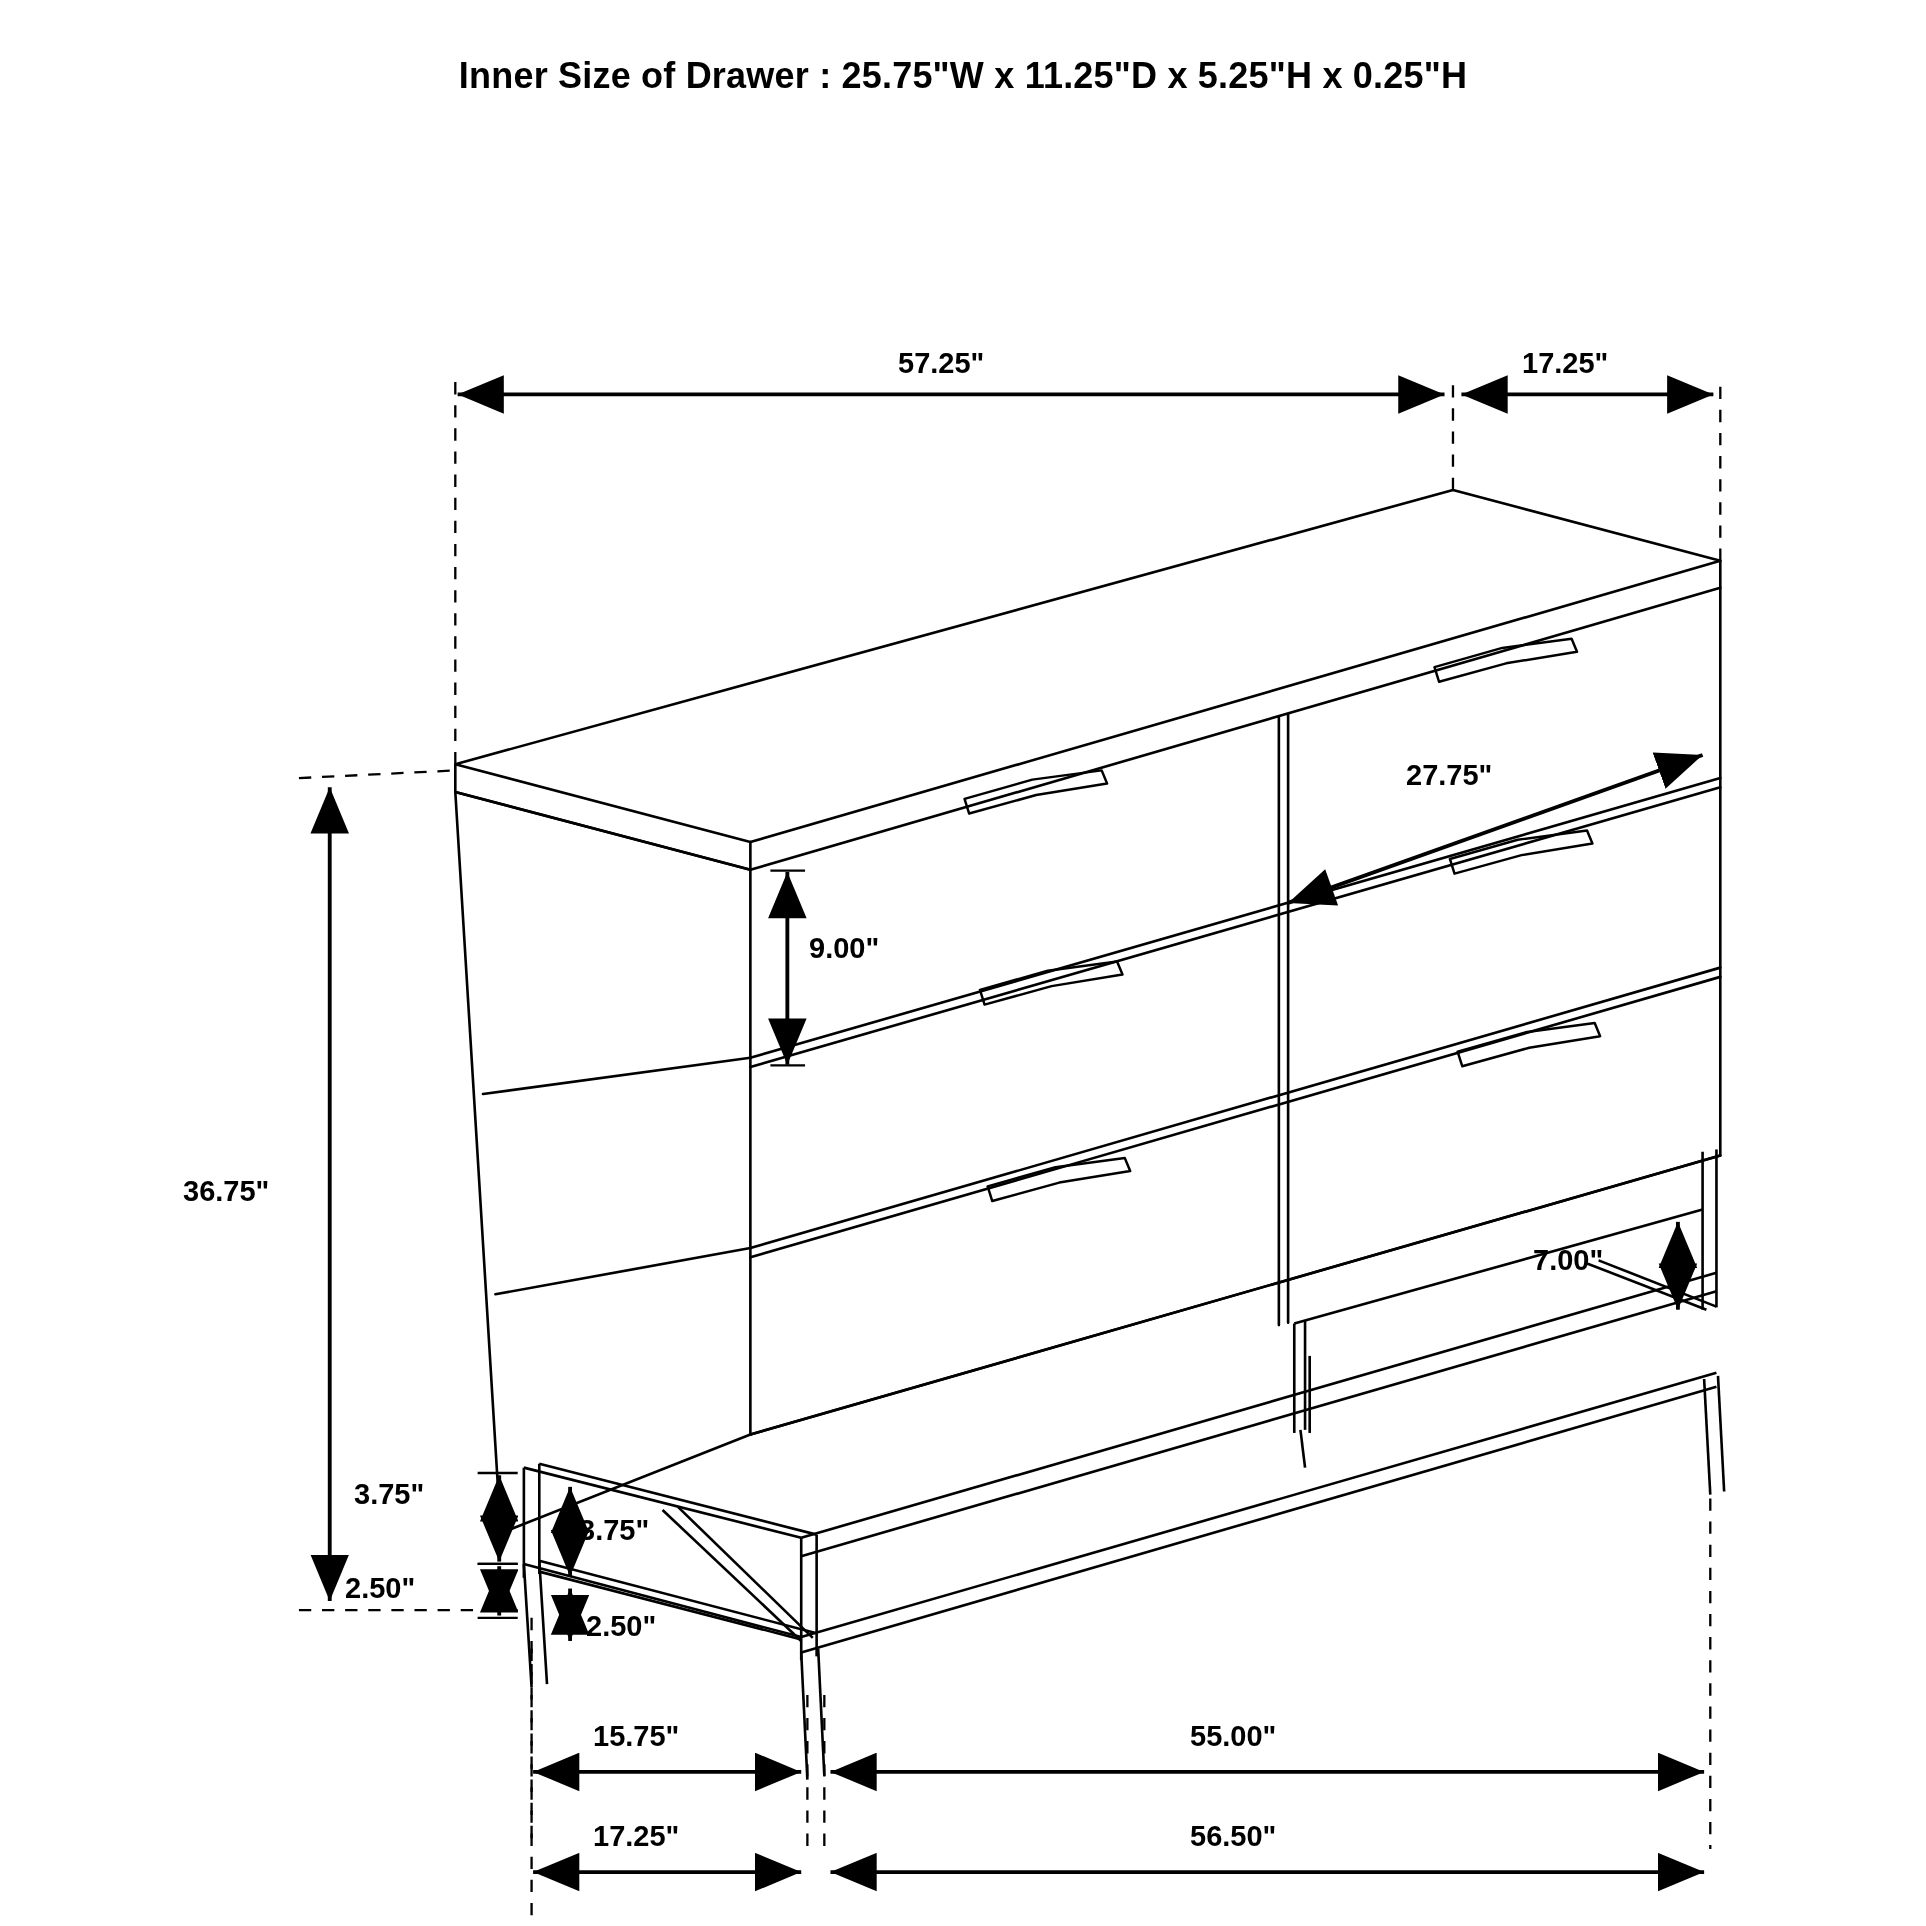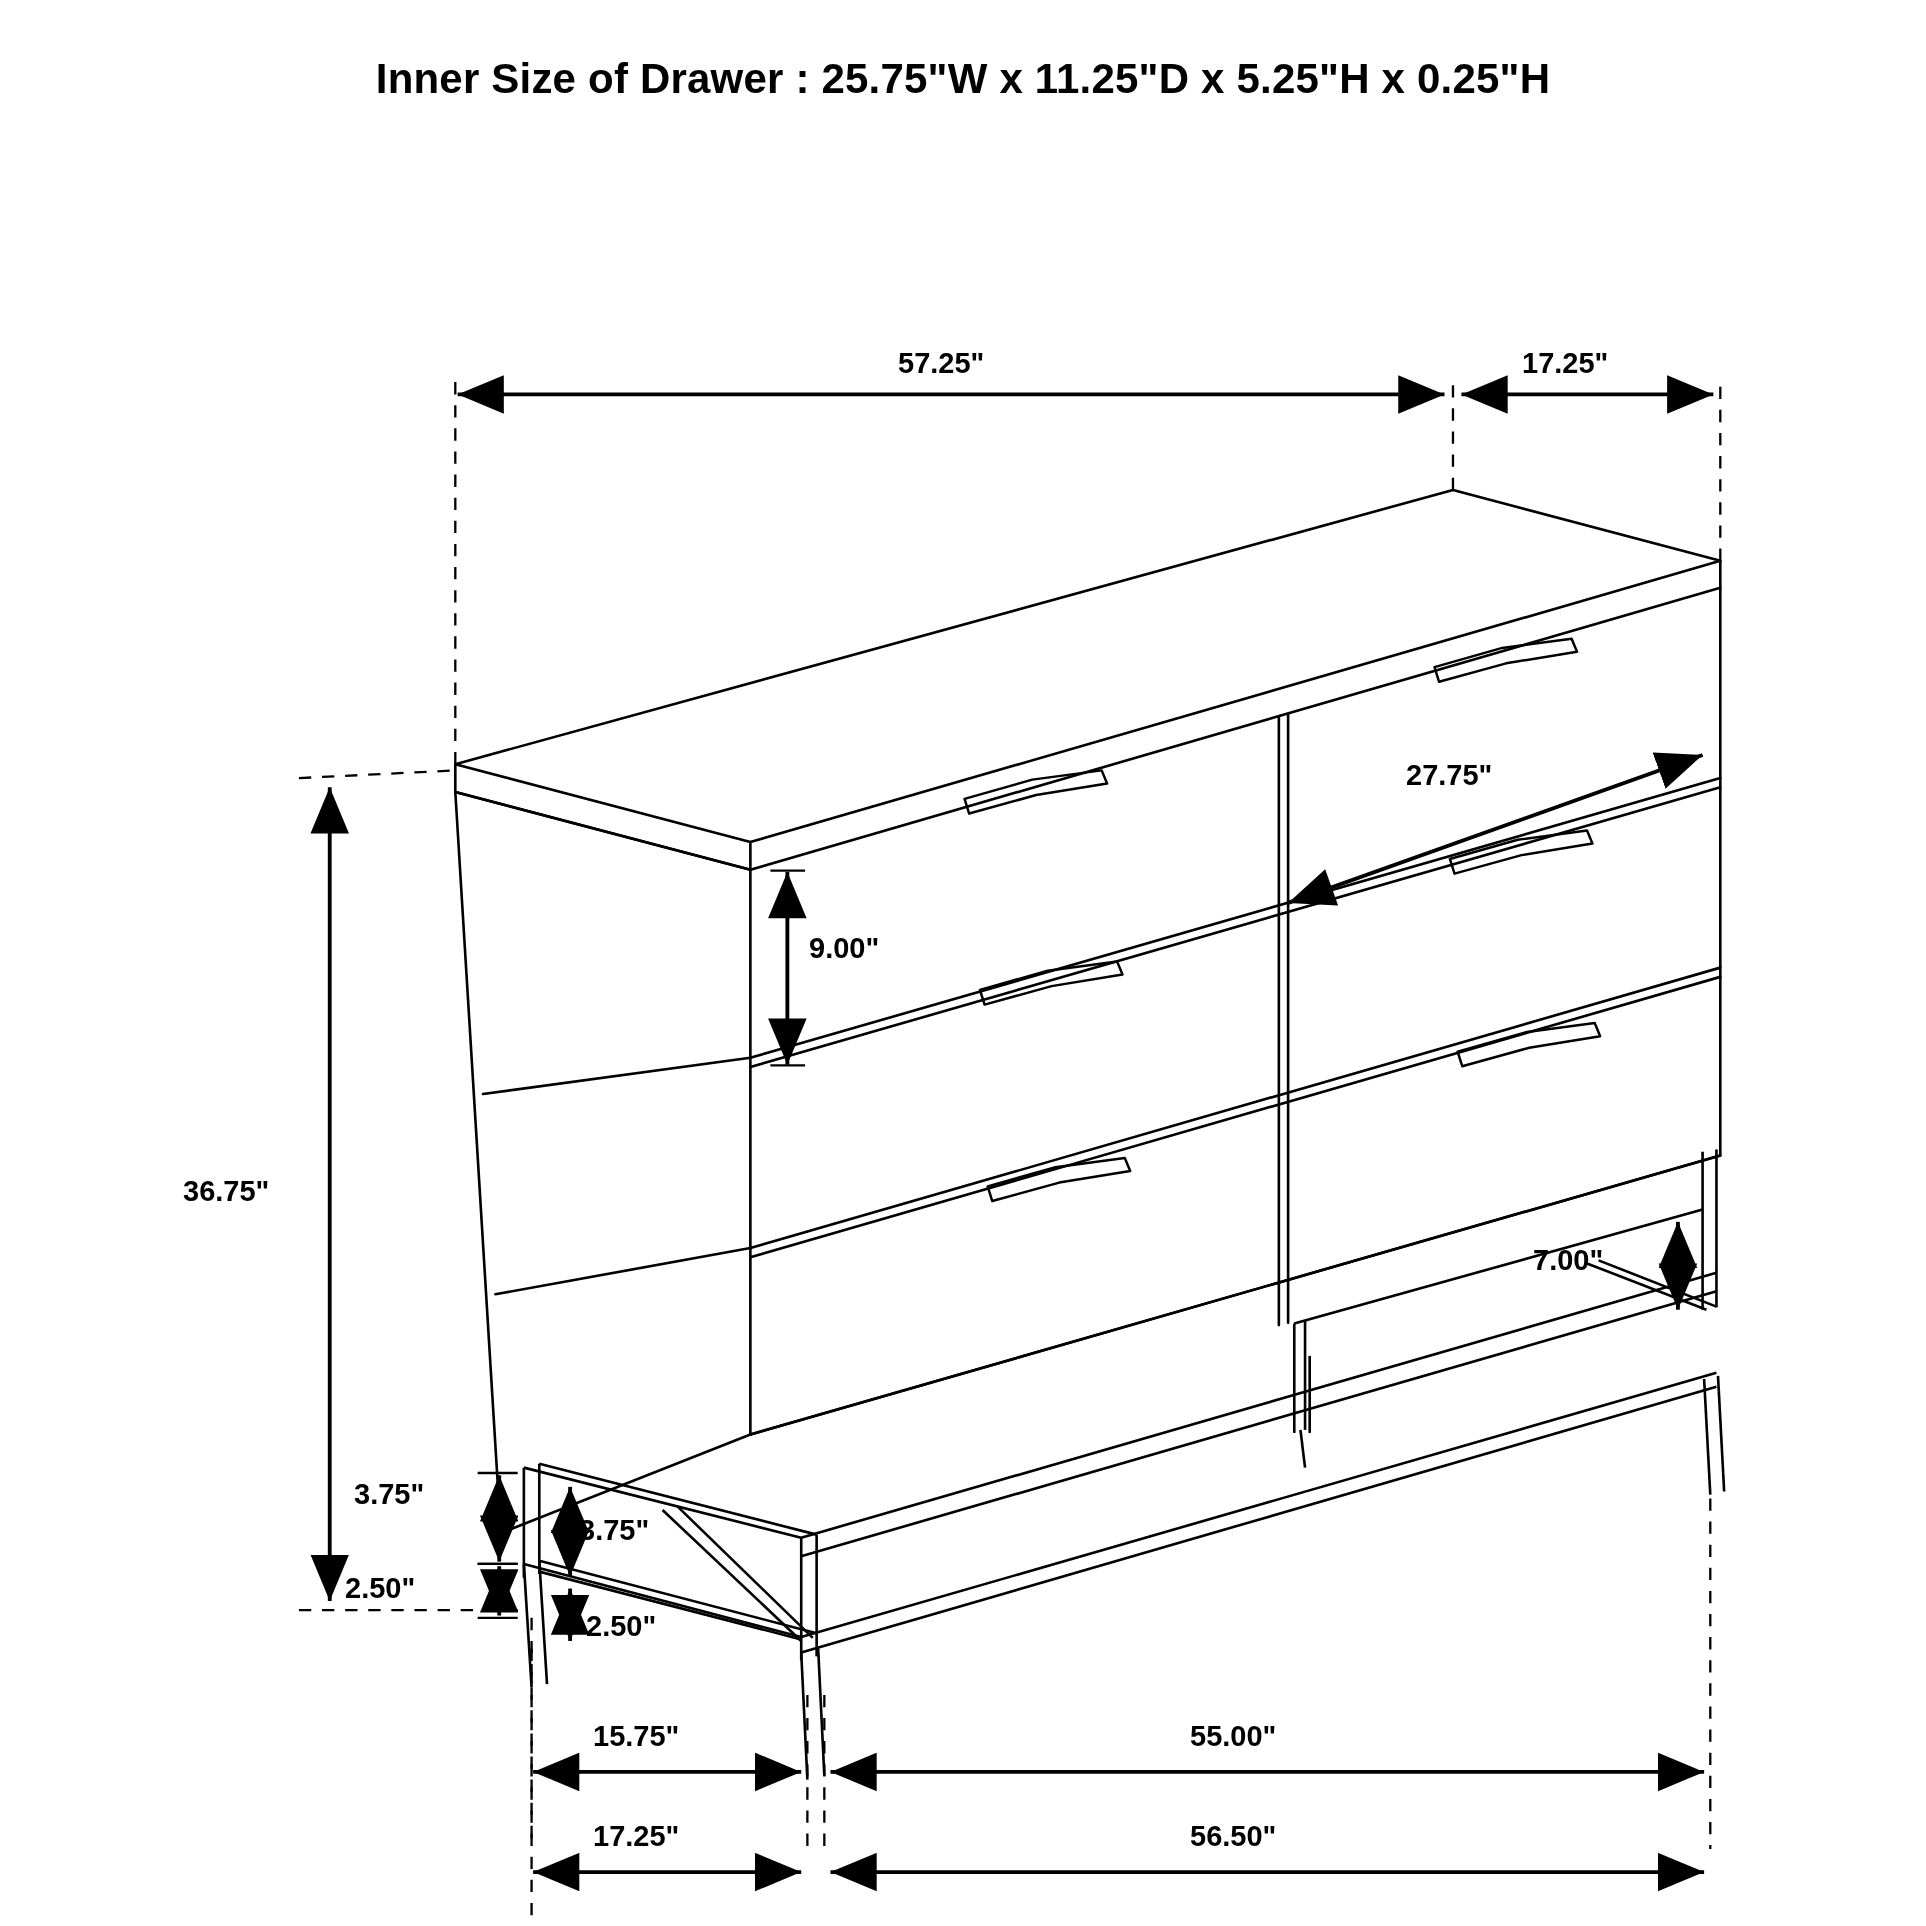--- a/index.html
+++ b/index.html
@@ -20,21 +20,21 @@
     left: 0; top: 0;
     width: 1926px;
     height: 1926px;
   }
   .title {
     position: absolute;
     top: 55px;
     left: 0;
     width: 1926px;
     text-align: center;
-    font-size: 42px;
+    font-size: 36px;
     font-weight: bold;
     letter-spacing: 0.2px;
   }
   svg.drawing {
     position: absolute;
     left: 0; top: 0;
     width: 1926px;
     height: 1926px;
   }
   .dimlabel {

